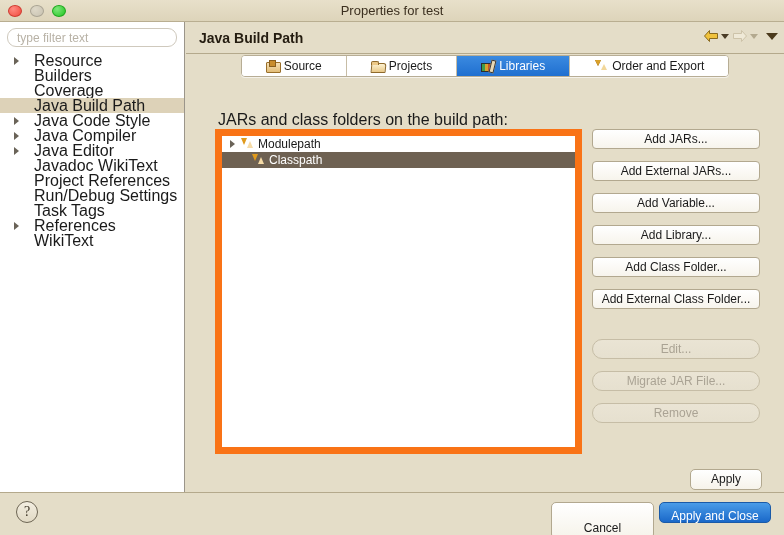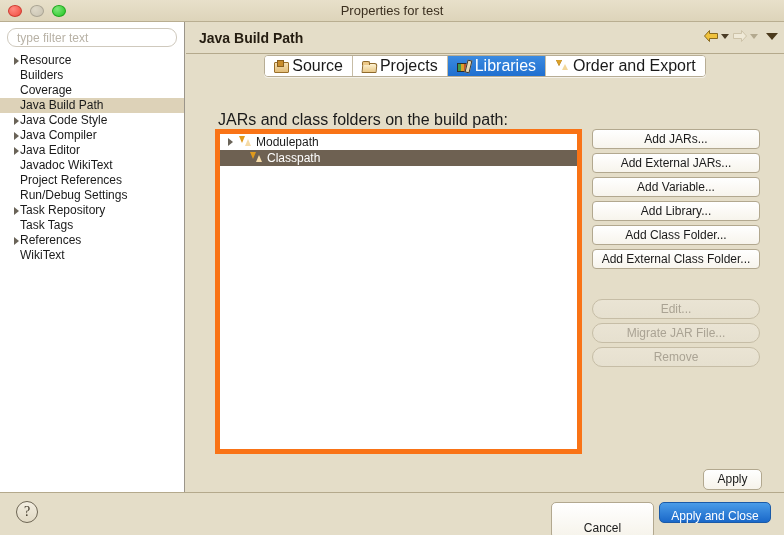--- a/index.html
+++ b/index.html
@@ -87,22 +87,22 @@
   }
   .filter-input::placeholder { color: #b8b2a6; }
 
   .tree {
     padding-top: 2px;
   }
   .tree-row {
     position: relative;
     height: 15px;
     line-height: 15px;
-    padding-left: 20px;
-    font-size: 12px;
+    padding-left: 34px;
+    font-size: 16px;
     color: #1a1a1a;
     white-space: nowrap;
     box-sizing: border-box;
   }
   .tree-row.selected {
     background: #ddd2b8;
   }
   .tree-arrow {
     position: absolute;
     left: 14px; top: 4px;
@@ -176,22 +176,22 @@
     background: #ffffff;
     border: 1px solid #b7ad95;
     border-radius: 4px;
     overflow: hidden;
     box-shadow: 0 1px 0 rgba(255,255,255,0.6);
   }
   .tab {
     display: flex;
     align-items: center;
     gap: 4px;
-    padding: 0 9px;
-    font-size: 16px;
+    padding: 0 24px;
+    font-size: 12px;
     color: #1a1a1a;
     border-right: 1px solid #c7bda6;
     background: #ffffff;
     white-space: nowrap;
   }
   .tab:last-child { border-right: none; }
   .tab.active {
     background: linear-gradient(to bottom, #3b8ae0 0%, #1f6fd0 100%);
     color: #ffffff;
   }
@@ -274,21 +274,21 @@
     position: absolute;
     left: 32px; top: 34px;
     font-size: 16px;
     color: #1a1a1a;
   }
   .listbox {
     position: absolute;
     left: 29px; top: 52px;
     width: 367px; height: 325px;
     background: #ffffff;
-    border: 5px solid #f97316;
+    border: 7px solid #f97316;
     box-sizing: border-box;
     overflow: hidden;
   }
   .list-row {
     position: relative;
     height: 16px;
     line-height: 16px;
     font-size: 12px;
     color: #1a1a1a;
     white-space: nowrap;
@@ -343,21 +343,21 @@
     height: 20px;
     line-height: 18px;
     text-align: center;
     font-family: "Liberation Sans", sans-serif;
     font-size: 12px;
     color: #1a1a1a;
     background: linear-gradient(to bottom, #ffffff 0%, #f7f4ec 100%);
     border: 1px solid #b2a88f;
     border-radius: 4px;
     box-sizing: border-box;
-    margin-bottom: 4px;
+    margin-bottom: 12px;
     white-space: nowrap;
     overflow: hidden;
     padding: 0;
   }
   .btn.disabled {
     color: #aaa394;
     background: linear-gradient(to bottom, #eae4d4 0%, #e6e0cf 100%);
     border-color: #c6bda6;
     border-radius: 10px;
   }
@@ -367,21 +367,21 @@
   
   .apply-row {
     position: absolute;
     left: 0; top: 392px;
     width: 598px;
     height: 30px;
   }
   .btn-apply {
     position: absolute;
     right: 22px; top: 0;
-    width: 59px; height: 21px;
+    width: 72px; height: 21px;
     line-height: 19px;
     text-align: center;
     font-family: "Liberation Sans", sans-serif;
     font-size: 12px;
     color: #1a1a1a;
     background: linear-gradient(to bottom, #ffffff 0%, #f6f3ea 100%);
     border: 1px solid #b2a88f;
     border-radius: 5px;
     box-sizing: border-box;
     padding: 0;
@@ -488,24 +488,20 @@
         <span>Java Editor</span>
       </div>
       <div class="tree-row">
         <span>Javadoc WikiText</span>
       </div>
       <div class="tree-row">
         <span>Project References</span>
       </div>
       <div class="tree-row">
         <span>Run/Debug Settings</span>
-      </div>
-      <div class="tree-row">
-        <span class="tree-arrow"></span>
-        <span>Task Repository</span>
       </div>
       <div class="tree-row">
         <span>Task Tags</span>
       </div>
       <div class="tree-row">
         <span class="tree-arrow"></span>
         <span>References</span>
       </div>
       <div class="tree-row">
         <span>WikiText</span>

